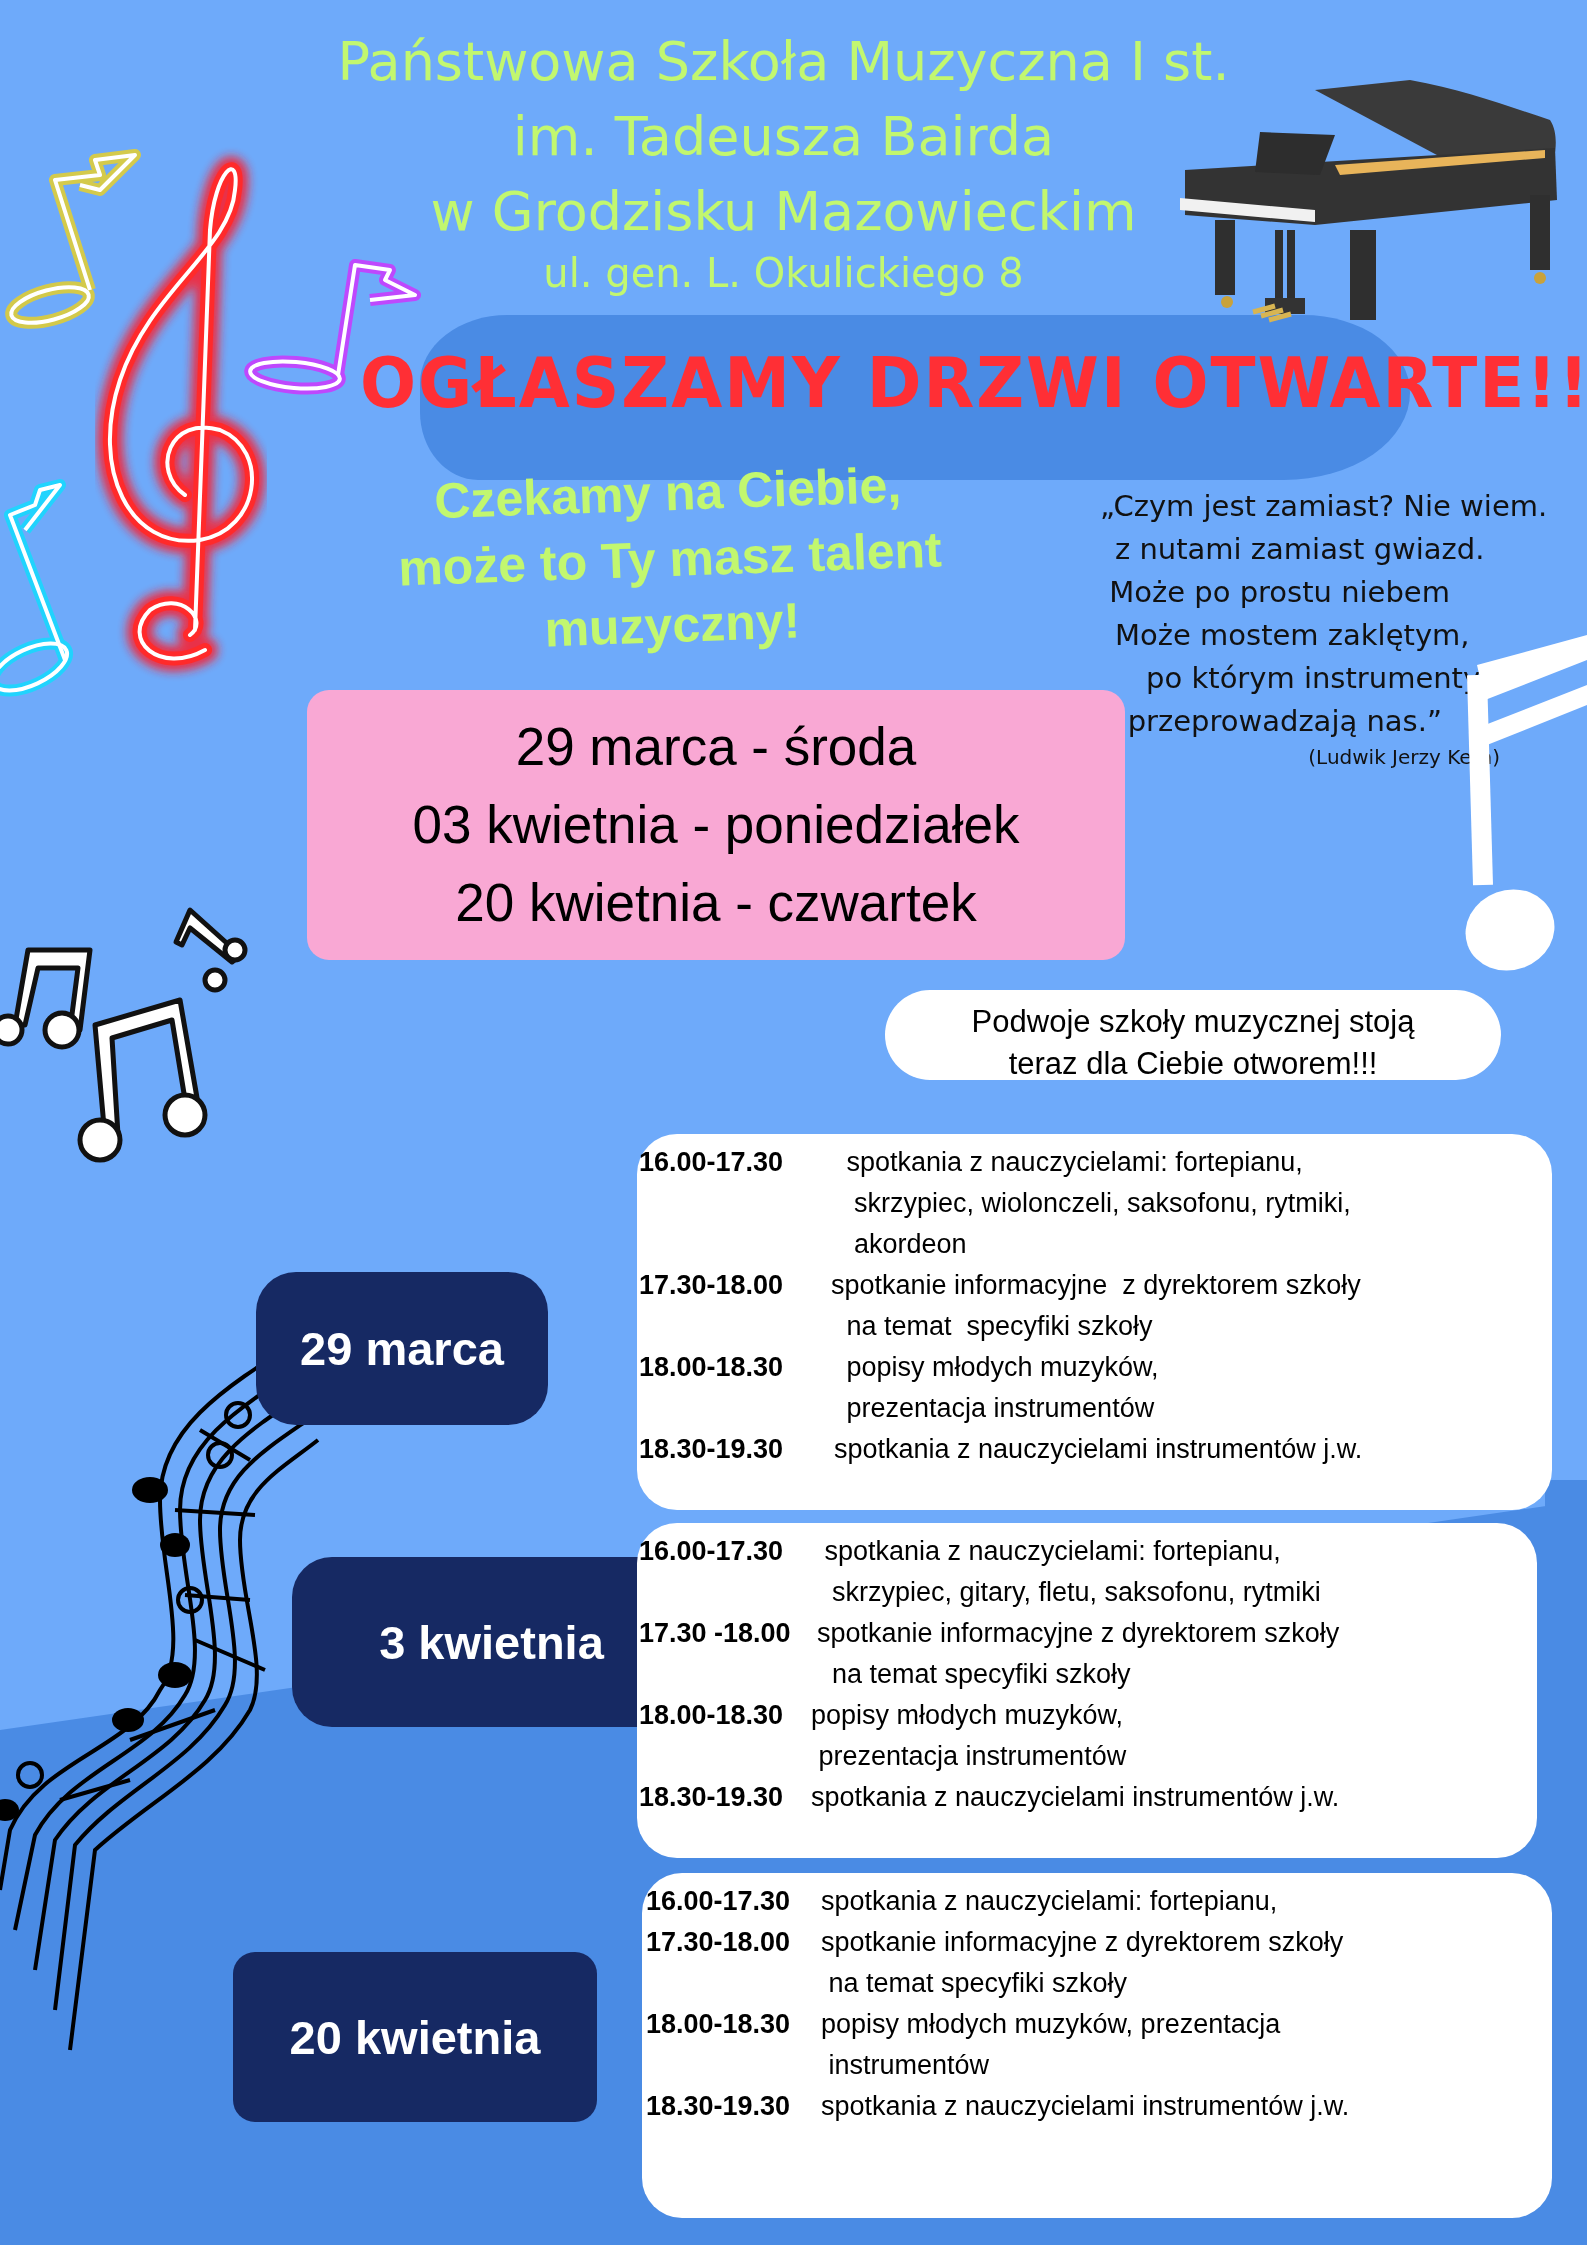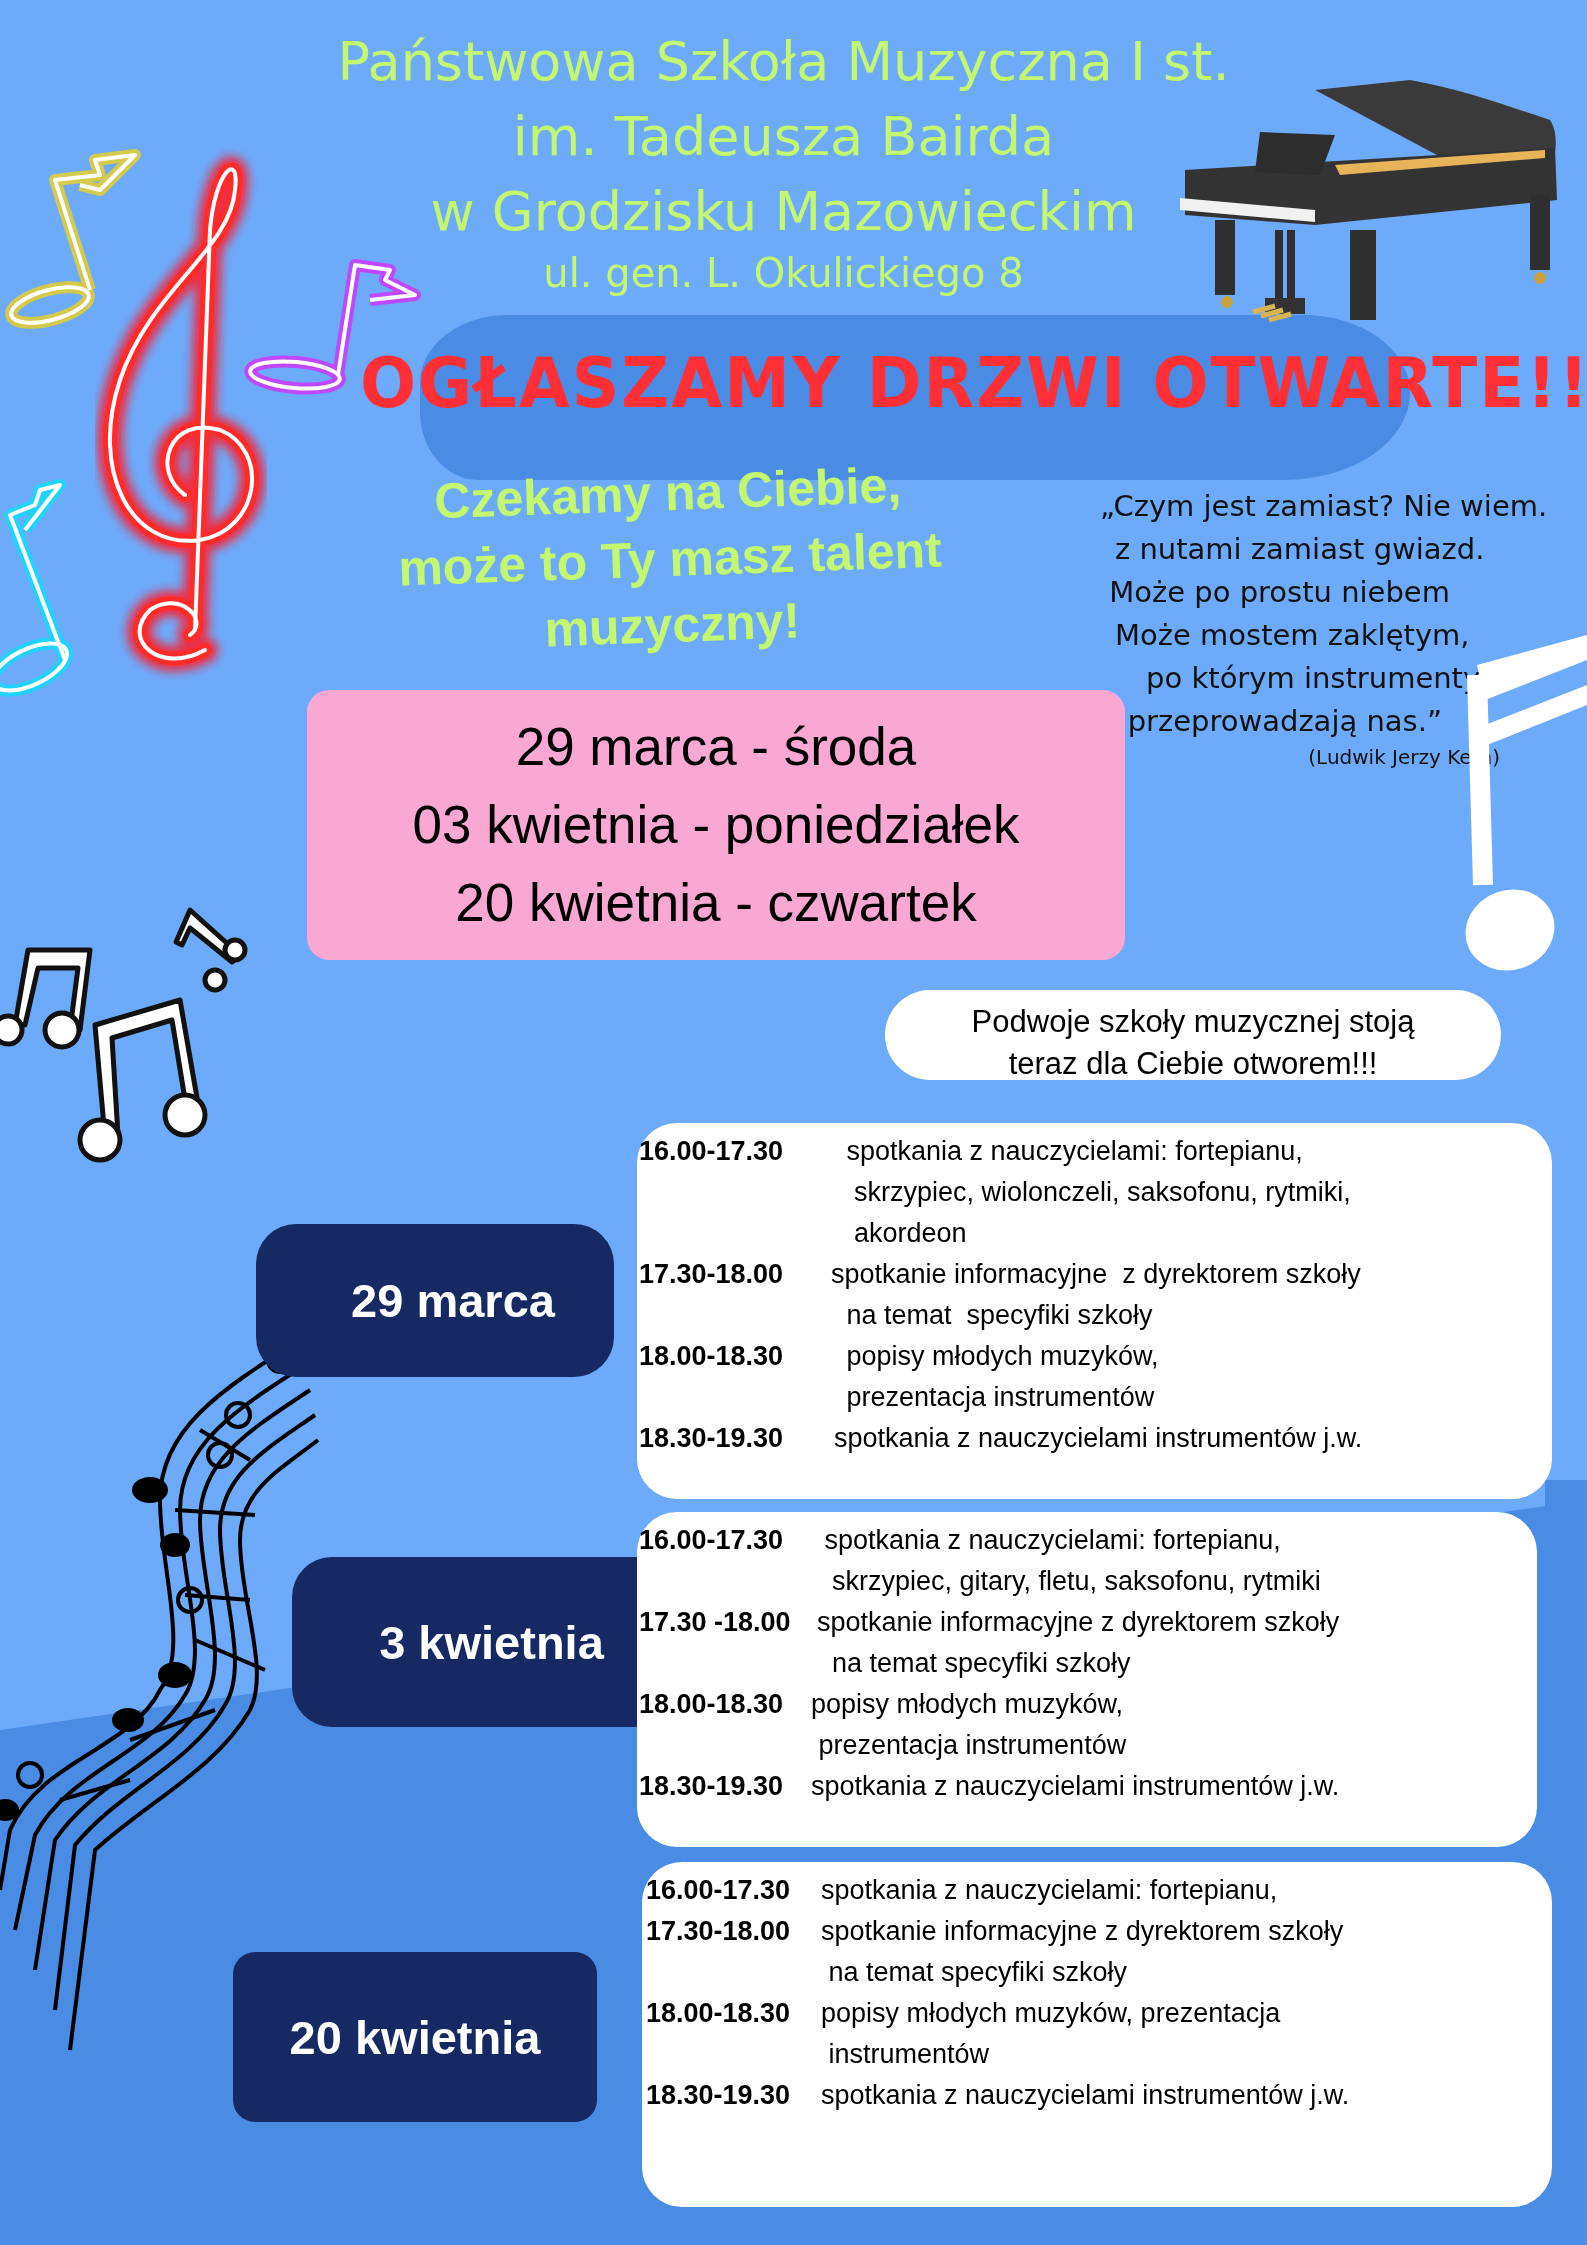--- a/index.html
+++ b/index.html
@@ -50,26 +50,26 @@
     font-size:53px; line-height:78px; color:#000;
   }
   #open-box {
     left:885px; top:990px; width:616px; height:90px; background:#fff; border-radius:45px;
     text-align:center; font-size:31px; line-height:42px; padding-top:11px; box-sizing:border-box; color:#000;
   }
   .day-badge {
     background:#162963; color:#fff; font-weight:bold; font-size:47px; border-radius:40px;
     display:flex; align-items:center; justify-content:center;
   }
-  #badge1 { left:256px; top:1224px; width:322px; height:153px;padding-left:36px; }
+  #badge1 { left:256px; top:1272px; width:292px; height:153px; }
   #badge2 { left:292px; top:1557px; width:399px; height:170px; }
   #badge3 { left:233px; top:1952px; width:364px; height:170px;border-radius:22px; }
   .sched {
     background:#fff; border-radius:40px; box-sizing:border-box;
-    font-size:27px; line-height:41px; color:#000;
+    font-size:27px; line-height:41px; color:#000;margin-top:11px;
   }
   .sched .row { display:flex; }
   .sched .time { font-weight:bold; white-space:nowrap; }
   .sched .desc { white-space:pre; }
   #sched1 { left:637px; top:1123px; width:915px; height:376px; padding:8px 0 0 2px; }
   #sched1 .time { width:200px; }
   #sched2 { left:637px; top:1512px; width:900px; height:335px; padding:8px 0 0 2px; }
   #sched2 .time { width:178px; }
   #sched3 { left:642px; top:1862px; width:910px; height:345px; padding:8px 0 0 4px; }
   #sched3 .time { width:175px; }

